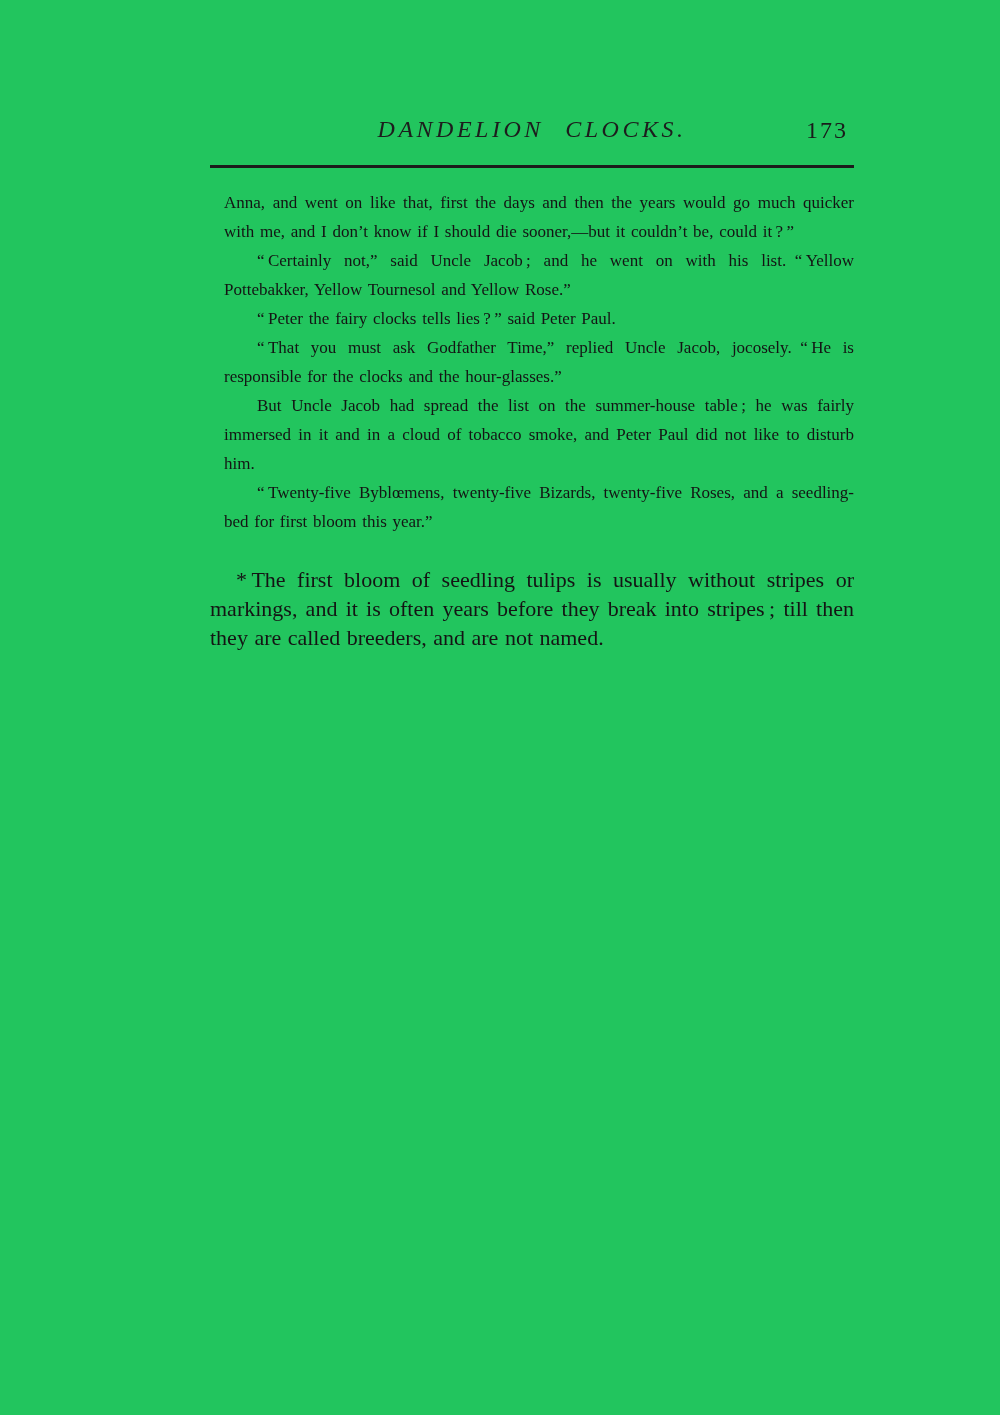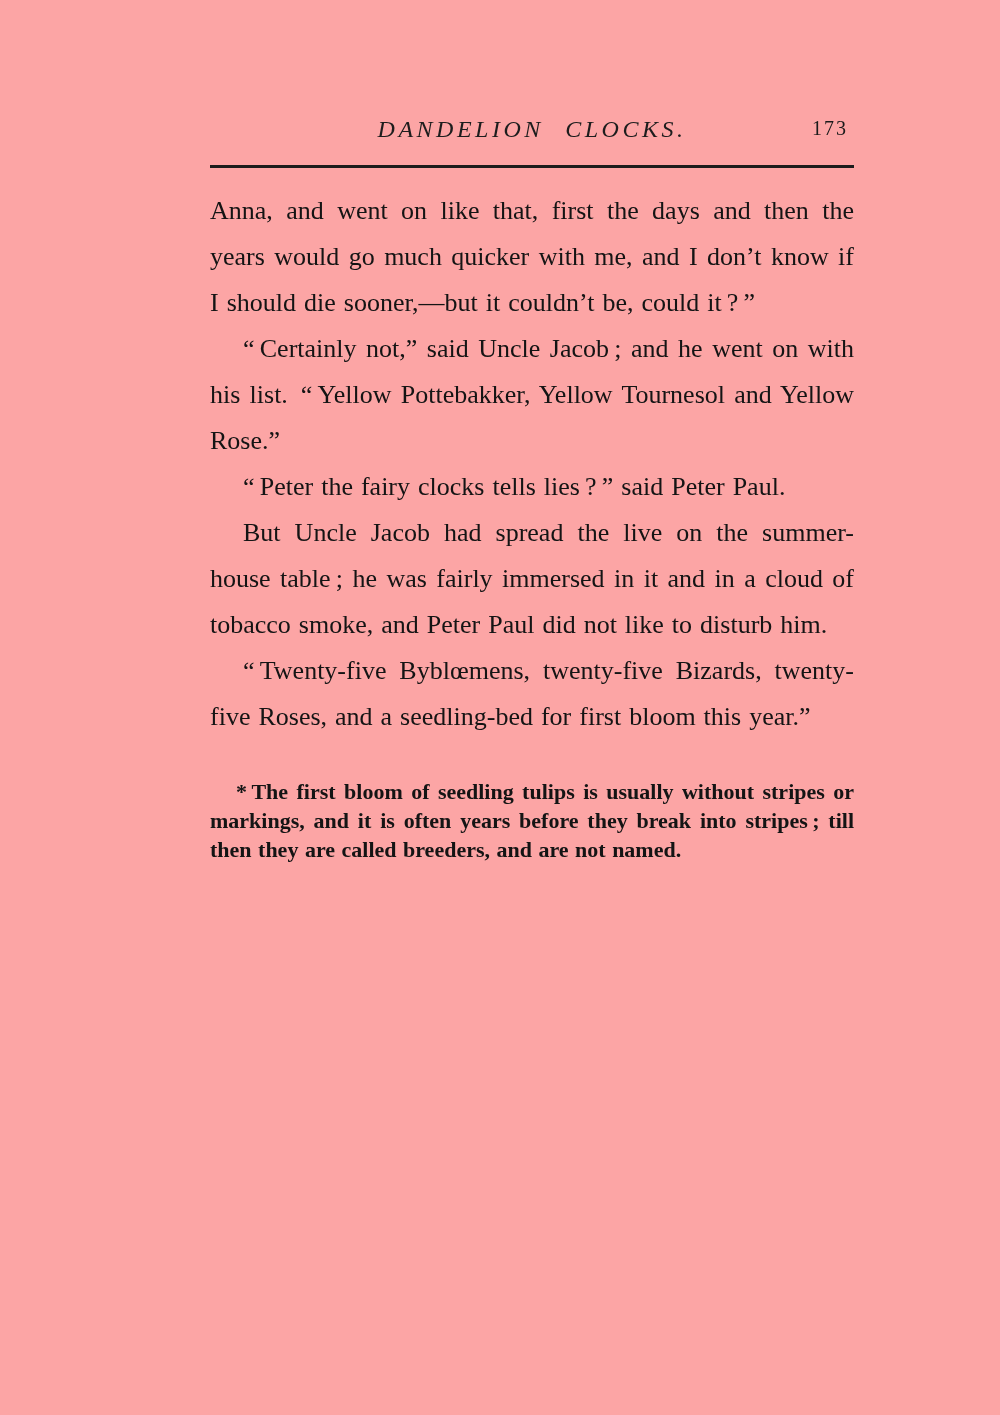--- a/index.html
+++ b/index.html
@@ -1,20 +1,20 @@
 <!DOCTYPE html>
 <html><head>
 <meta charset="utf-8">
 <style>
   html, body { margin: 0; padding: 0; background: #ffffff; }
   .page {
     position: relative;
     width: 1000px;
     height: 1415px;
-    background: #fca5a5;
+    background: #22c55e;
     font-family: "Liberation Serif", "DejaVu Serif", serif;
     color: #161616;
     overflow: hidden;
   }
   .content {
     position: absolute;
     left: 210px;
     top: 116px;
     width: 644px;
   }
@@ -29,69 +29,70 @@
     font-size: 24px;
     letter-spacing: 3.5px;
     word-spacing: 12px;
     color: #1d1d1d;
     white-space: nowrap;
   }
   .page-number {
     position: absolute;
     right: 6px;
     top: 1px;
-    font-size: 20px;
+    font-size: 24px;
     letter-spacing: 2px;
     color: #1a1a1a;
   }
   .rule {
     margin-top: 17px;
     height: 3px;
     background: #1c1c1c;
   }
   .body-text {
     margin-top: 20px;
-    font-size: 26px;
-    line-height: 46px;
+    font-size: 17px;
+    line-height: 29px;
     text-align: justify;
     word-spacing: 1.5px;
     color: #141414;
+    margin-left: 14px;
   }
   .body-text p { margin: 0; }
   .body-text p.indented { text-indent: 33px; }
   .body-text p.section-break { margin-top: 27px; }
   .footnote {
-    margin-top: 37px;
+    margin-top: 29px;
     font-size: 22px;
     line-height: 29px;
     text-align: justify;
     word-spacing: 1px;
     color: #141414;
-    font-weight: bold;
   }
   .footnote p { margin: 0; text-indent: 26px; }
 </style>
 </head>
 <body>
 
 <div class="page">
   <div class="content">
 
     <header class="running-header">
       <span class="head-title">DANDELION CLOCKS.</span>
       <span class="page-number">173</span>
     </header>
 
     <div class="rule"></div>
 
     <main class="body-text">
         <p class="">Anna, and went on like that, first the days and then the years would go much quicker with me, and I don’t know if I should die sooner,—but it couldn’t be, could it ? ”</p>
         <p class="indented">“ Certainly not,” said Uncle Jacob ; and he went on with his list. “ Yellow Pottebakker, Yellow Tournesol and Yellow Rose.”</p>
         <p class="indented">“ Peter the fairy clocks tells lies ? ” said Peter Paul.</p>
-        <p class="indented">But Uncle Jacob had spread the live on the summer-house table ; he was fairly immersed in it and in a cloud of tobacco smoke, and Peter Paul did not like to disturb him.</p>
+        <p class="indented">“ That you must ask Godfather Time,” replied Uncle Jacob, jocosely. “ He is responsible for the clocks and the hour-glasses.”</p>
+        <p class="indented">But Uncle Jacob had spread the list on the summer-house table ; he was fairly immersed in it and in a cloud of tobacco smoke, and Peter Paul did not like to disturb him.</p>
         <p class="indented">“ Twenty-five Byblœmens, twenty-five Bizards, twenty-five Roses, and a seedling-bed for first bloom this year.”</p>
       </main>
 
     <div class="footnote">
       <p>* The first bloom of seedling tulips is usually without stripes or markings, and it is often years before they break into stripes ; till then they are called breeders, and are not named.</p>
     </div>
 
   </div>
 </div>
 

